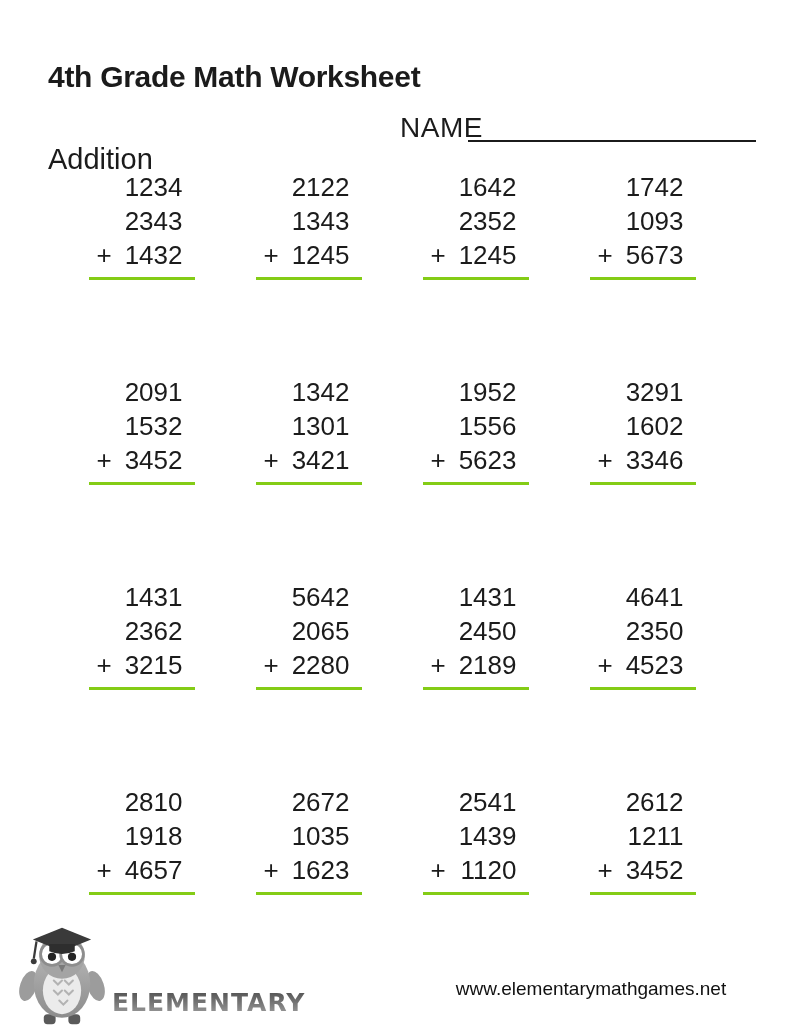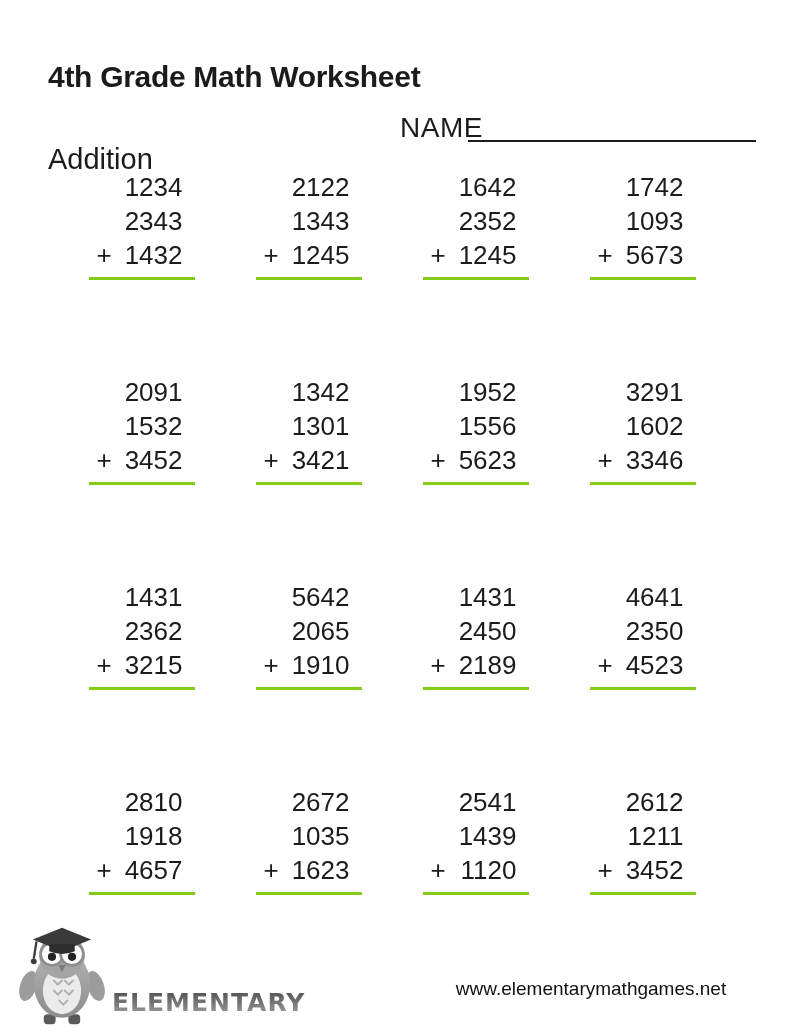--- a/index.html
+++ b/index.html
@@ -186,21 +186,21 @@
       </div>
     </div>
   </div>
 
   <div class="problem-cell">
     <div class="problem">
       <div class="addend">5642</div>
       <div class="addend">2065</div>
       <div class="sum-row">
         <span class="plus">+</span>
-        <span>1910</span>
+        <span>2280</span>
       </div>
     </div>
   </div>
 
   <div class="problem-cell">
     <div class="problem">
       <div class="addend">1431</div>
       <div class="addend">2450</div>
       <div class="sum-row">
         <span class="plus">+</span>

